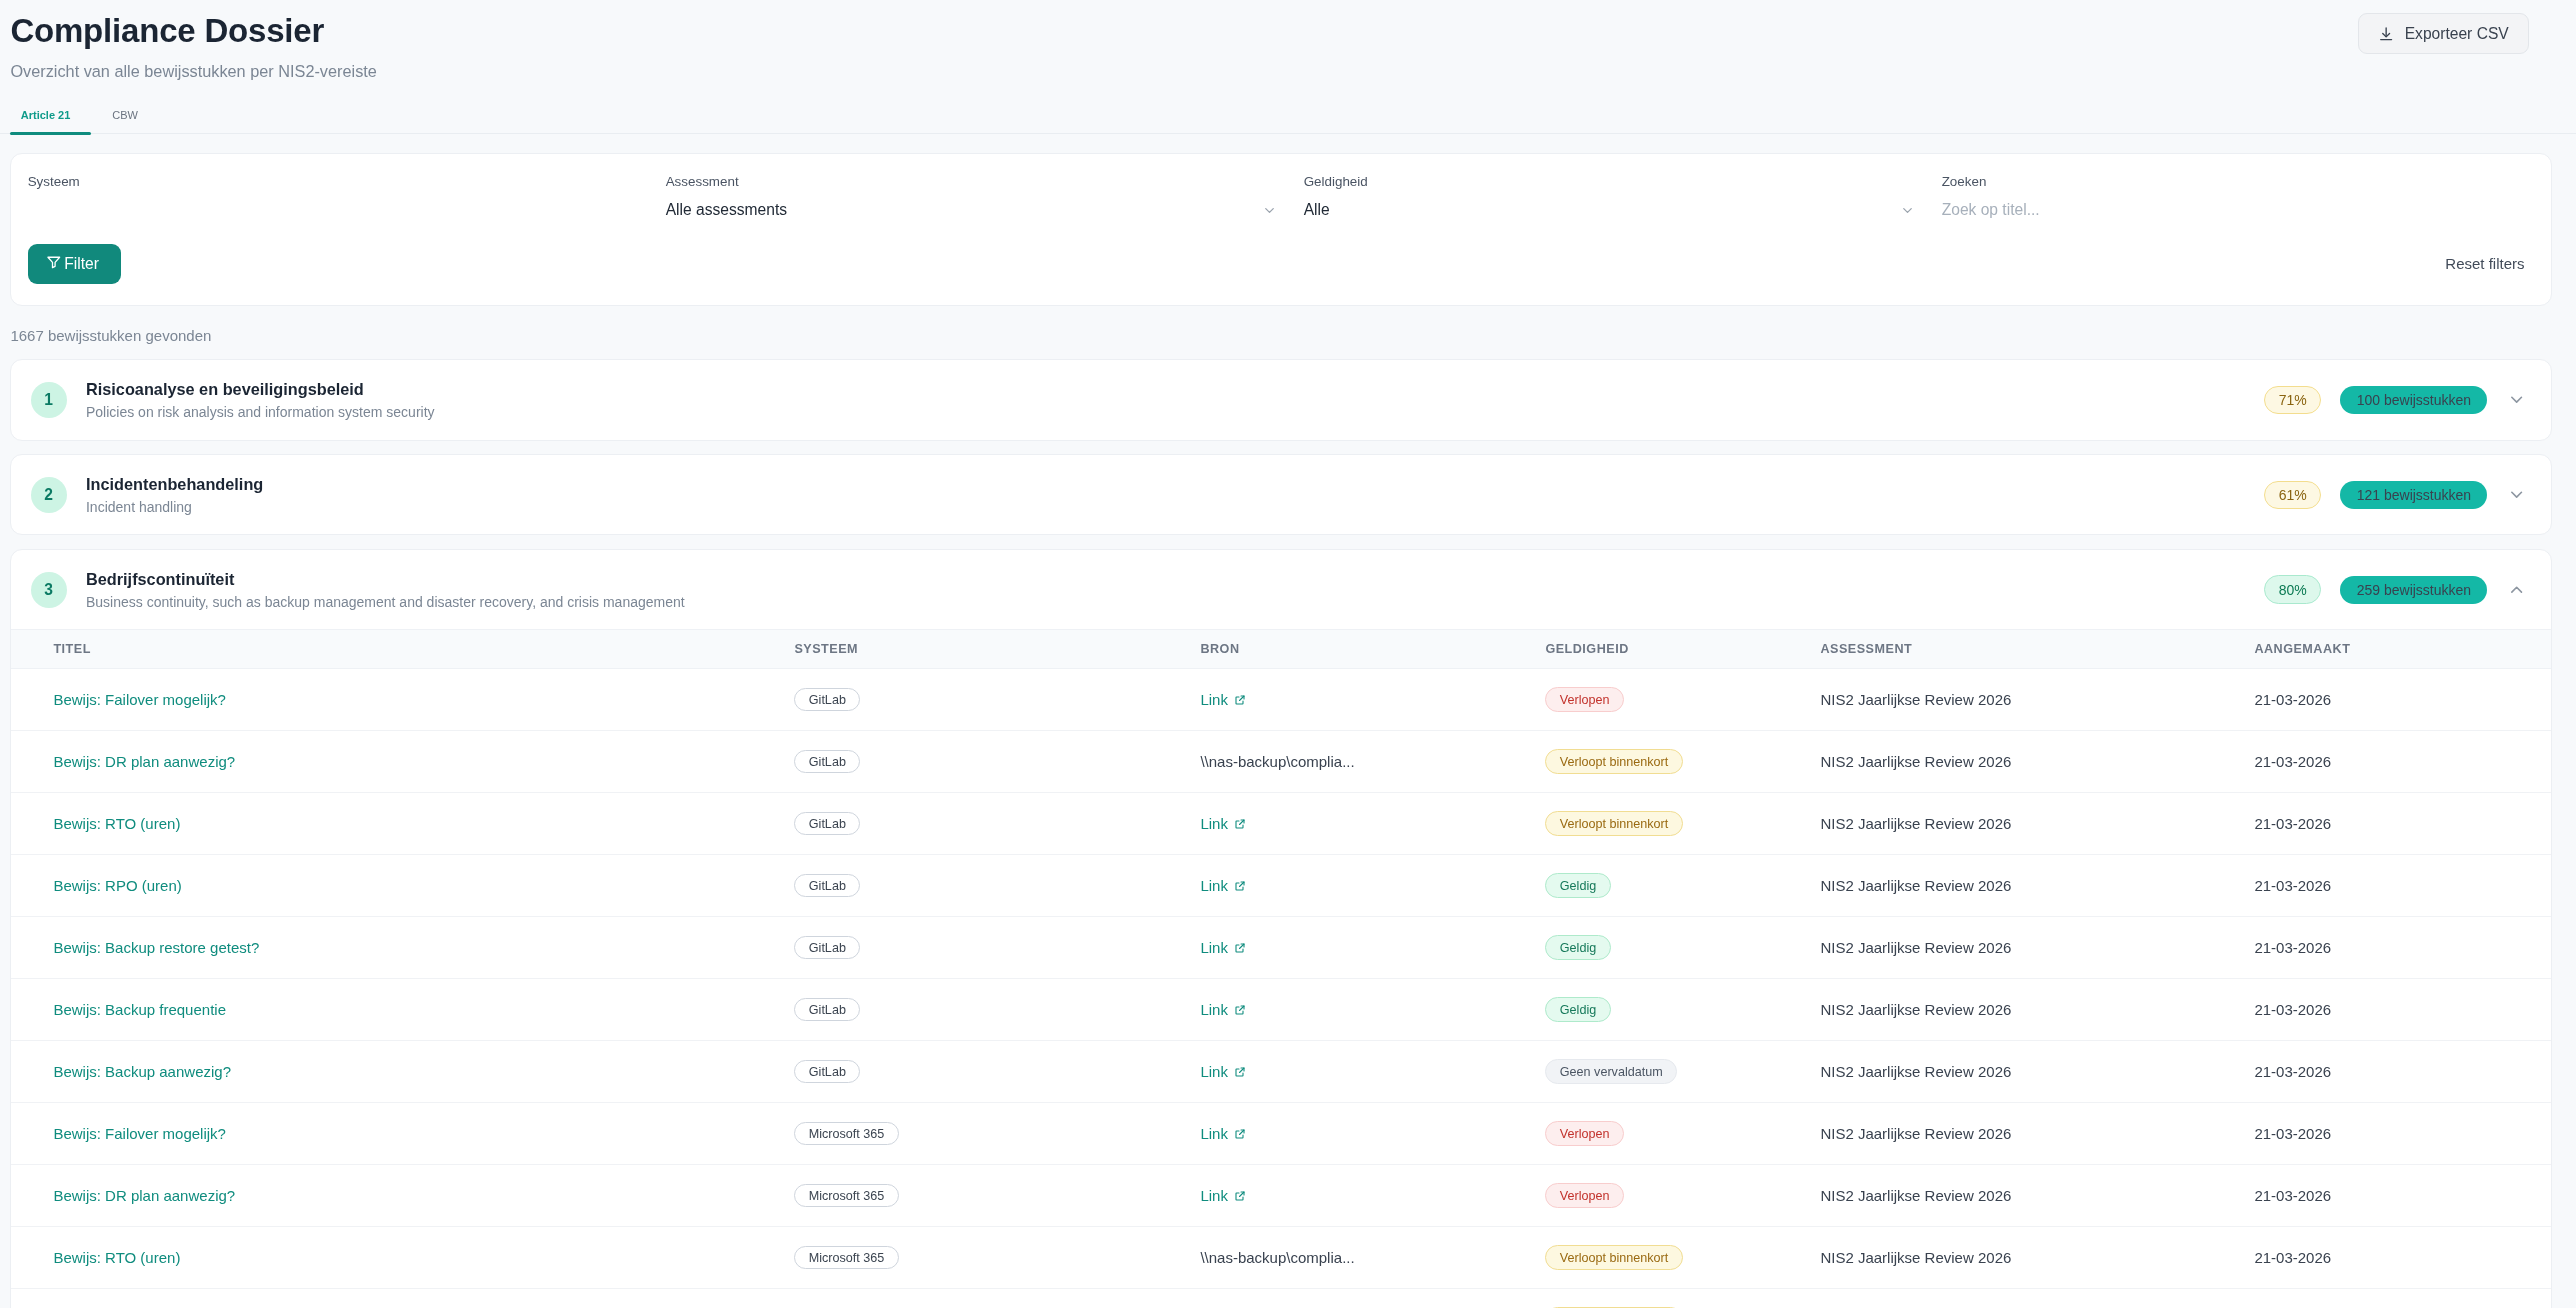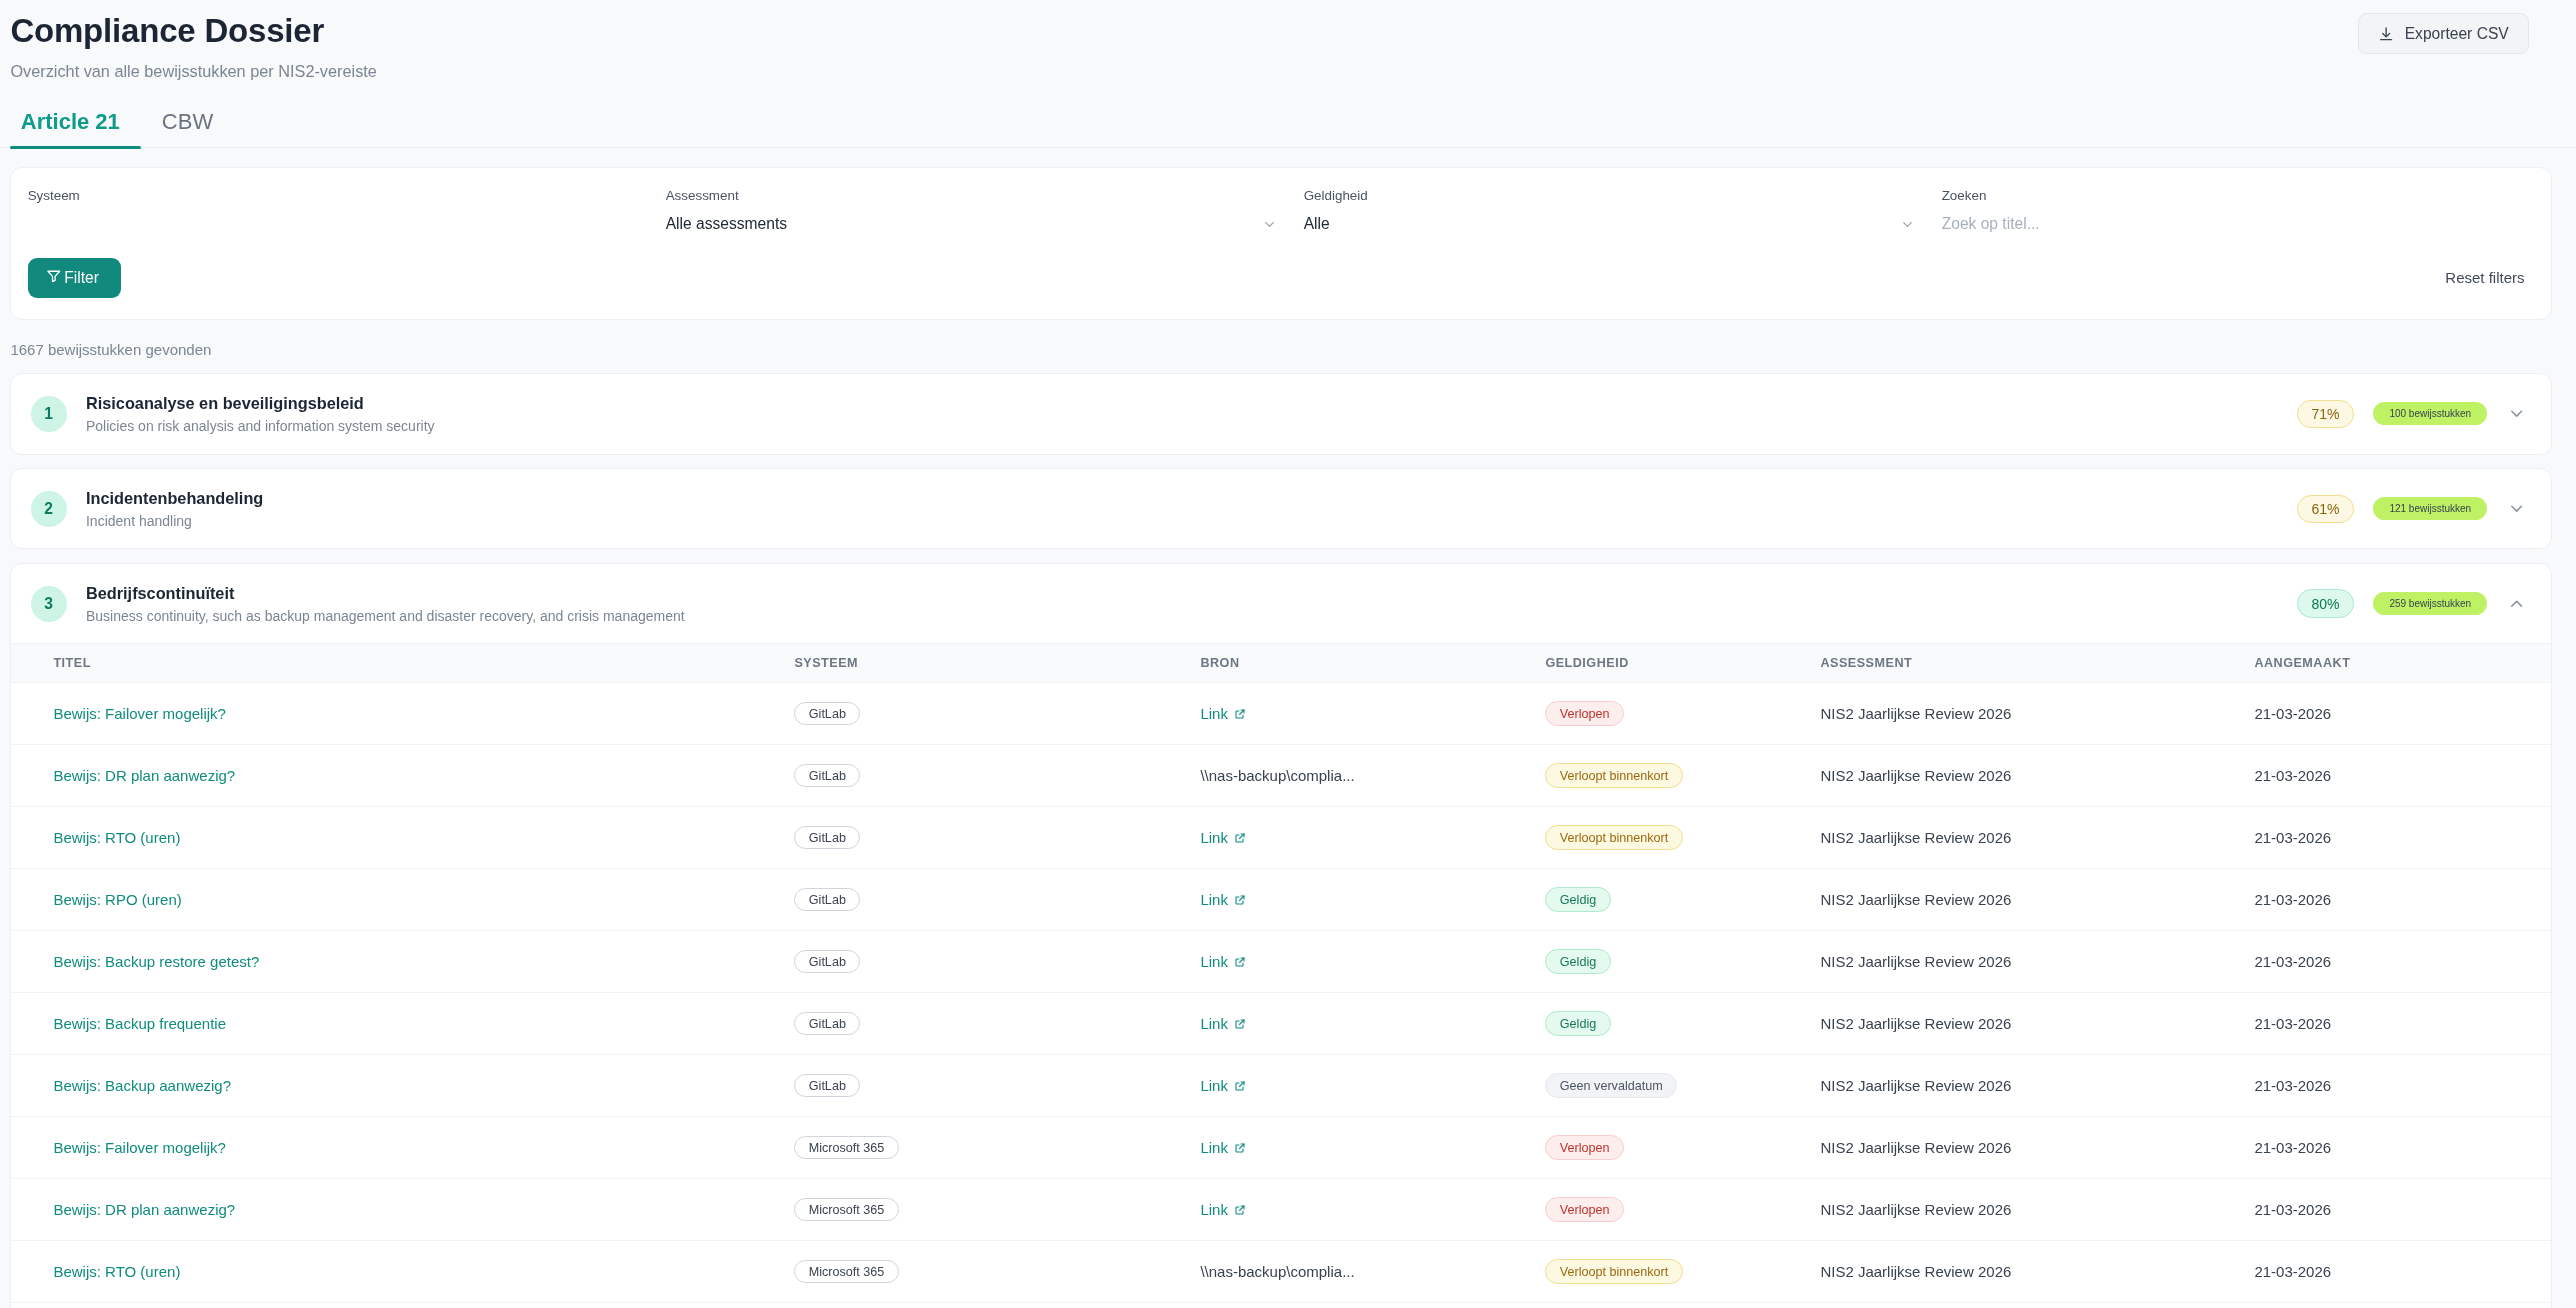--- a/index.html
+++ b/index.html
@@ -54,21 +54,21 @@
   
   .tabs {
     margin-top: 24px;
     padding-left: 10.4px;
     display: flex;
     gap: 0;
     border-bottom: 1.5px solid #e9edf1;
     position: relative;
   }
   .tab {
-    font-size: 22px;
+    font-size: 11px;
     padding: 4.5px 21px 12px 21px;
     color: #6b7480;
     cursor: pointer;
     position: relative;
     background: none;
     border: none;
     font-family: inherit;
   }
   .tab:first-child { padding-left: 10.4px; }
   .tab.active { color: #0f9b8a; font-weight: 600; }
@@ -214,24 +214,24 @@
   }
   .pct {
     font-size: 14px;
     padding: 5.2px 13.4px;
     border-radius: 741px;
     font-weight: 500;
   }
   .pct.warn { background: #fdf8e3; border: 0.7px solid #f3dd8e; color: #8a6410; }
   .pct.ok   { background: #ddf8ec; border: 0.7px solid #a9e9ce; color: #0b7a53; }
   .count-pill {
-    font-size: 10px;
+    font-size: 14px;
     padding: 6px 16.3px;
     border-radius: 741px;
-    background: #bef264;
+    background: #14b8a6;
     color: #39424f;
   }
   .acc-chev { width: 19.3px; height: 19.3px; color: #8d96a1; flex: none; }
 
   
   table.evidence {
     width: 100%;
     border-collapse: collapse;
     table-layout: fixed;
   }

